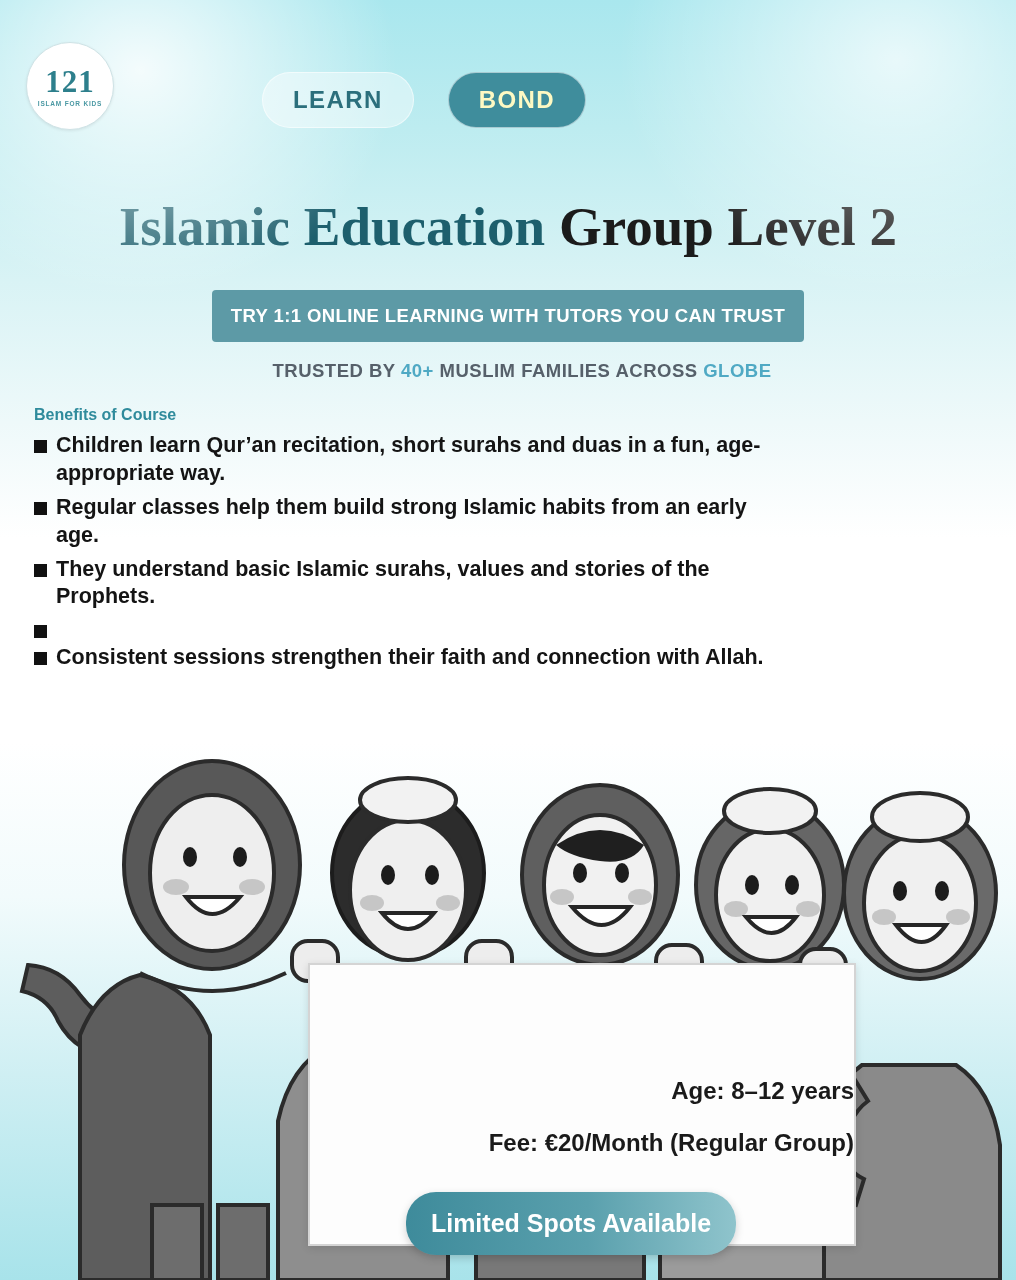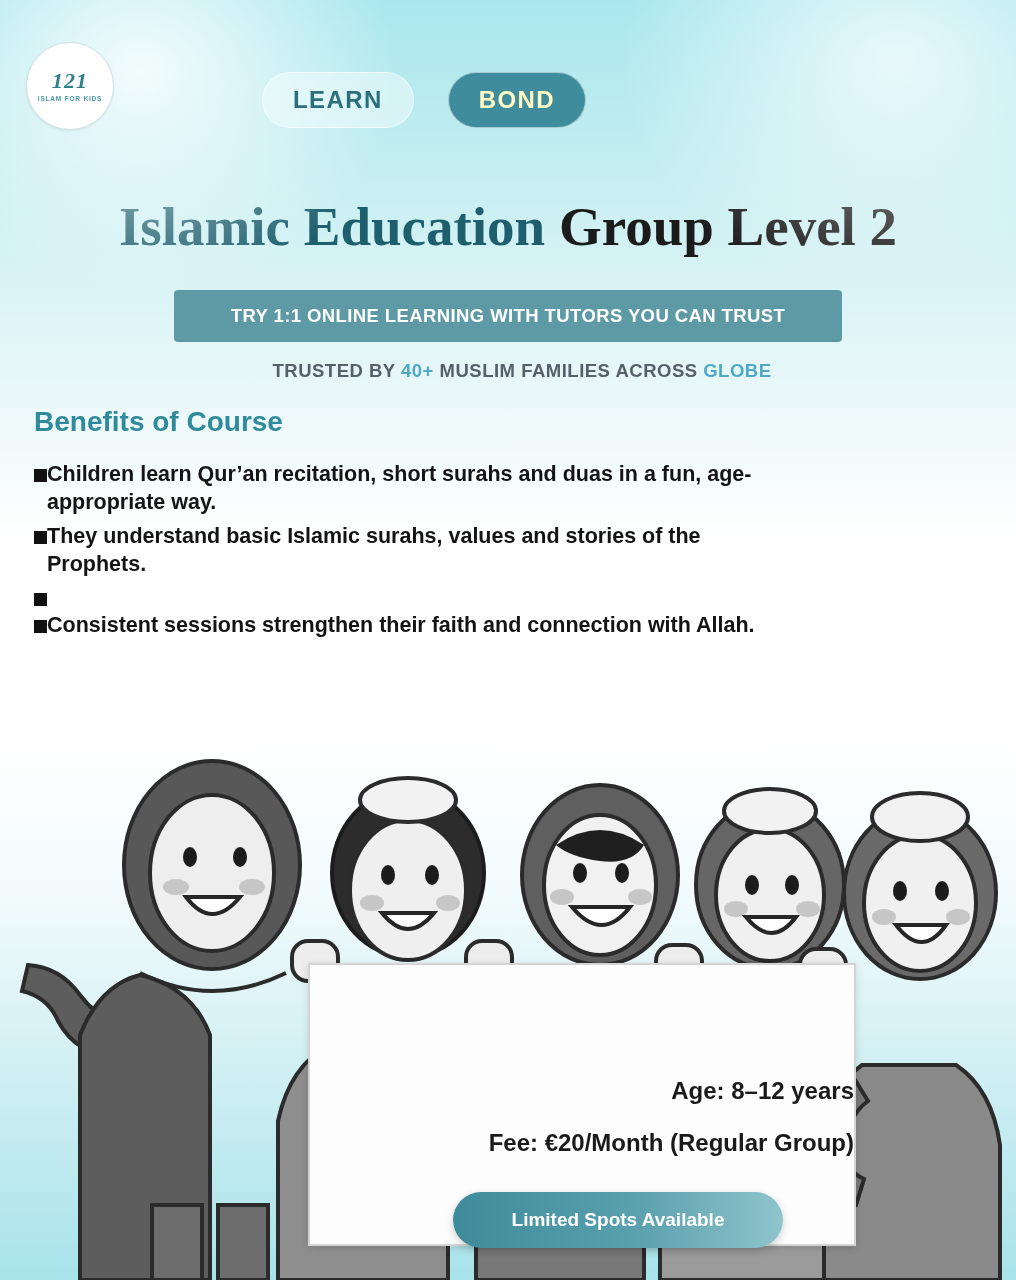--- a/index.html
+++ b/index.html
@@ -41,26 +41,25 @@
     width: 88px; height: 88px;
     border-radius: 50%;
     background: #ffffff;
     border: 1.5px solid #cfe3e6;
     display: flex; flex-direction: column;
     align-items: center; justify-content: center;
     box-shadow: 0 1px 3px rgba(0,0,0,0.08);
   }
   .logo-num {
     font-family: "Liberation Serif", serif;
-    font-size: 22px;
+    font-size: 31px;
     font-weight: 700;
     color: #2d7f8c;
     letter-spacing: 1px;
     line-height: 1;
-    font-style: italic;
   }
   .logo-sub {
     font-size: 6.5px;
     letter-spacing: 0.8px;
     color: #4a98a3;
     margin-top: 3px;
     font-weight: 700;
   }
   .pills {
     position: absolute;
@@ -91,21 +90,21 @@
     font-family: "Liberation Serif", serif;
     font-size: 55px;
     line-height: 1.05;
     white-space: nowrap;
   }
   .title .part1 { color: #1d5f6d; font-weight: 700; }
   .title .part2 { color: #1b1b1b; font-weight: 700; }
 
   .subbar {
     margin: 34px auto 0 auto;
-    width: 668px;
+    width: 592px;
     background: #5d9aa6;
     color: #ffffff;
     text-align: center;
     font-size: 18.5px;
     font-weight: 700;
     letter-spacing: 0.4px;
     padding: 15px 10px;
     border-radius: 4px;
   }
   .trusted {
@@ -119,31 +118,32 @@
   }
   .trusted .hl { color: #4fa9c4; }
 
   
   .benefits {
     margin: 24px 0 0 34px;
     width: 760px;
   }
   .benefits h2 {
     color: #2f8b9c;
-    font-size: 28px;
-    font-weight: 700;
-    margin-bottom: 23px;
+    font-size: 16px;
+    font-weight: 700;
+    margin-bottom: 8px;
   }
   .b-item {
     font-size: 21.5px;
     line-height: 1.3;
     color: #141414;
     font-weight: 700;
     margin-bottom: 6px;
     display: flex;
+    gap: 9px;
   }
   .b-sq {
     flex: 0 0 auto;
     width: 13px; height: 13px;
     background: #111;
     margin-top: 8px;
   }
 
   
   .scene {
@@ -171,28 +171,28 @@
     font-weight: 600;
   }
   .banner .fee {
     margin-top: 24px;
     font-size: 24px;
     color: #1a1a1a;
     font-weight: 600;
   }
   .cta {
     position: absolute;
-    left: 453px; top: 1192px;
+    left: 406px; top: 1192px;
     width: 330px;
     padding: 17px 0;
     text-align: center;
     border-radius: 30px;
     background: linear-gradient(90deg, #3e8b9b 0%, #5aa0ad 55%, #8fc4cc 100%);
     color: #ffffff;
-    font-size: 19px;
+    font-size: 25px;
     font-weight: 600;
     box-shadow: 0 3px 8px rgba(0,0,0,0.18);
   }
 </style>
 </head>
 <body>
 
 <div class="poster">
   <div class="glow-l"></div>
   <div class="glow-r"></div>
@@ -216,20 +216,24 @@
 
   <div class="trusted">
     <span>TRUSTED BY </span><span class="hl">40+</span><span> MUSLIM FAMILIES ACROSS </span><span class="hl">GLOBE</span>
   </div>
 
   <div class="benefits">
     <h2>Benefits of Course</h2>
     <div class="b-item">
       <span class="b-sq"></span>
       <span>Children learn Qur’an recitation, short surahs and duas in a fun, age-appropriate way.</span>
+    </div>
+    <div class="b-item">
+      <span class="b-sq"></span>
+      <span>Regular classes help them build strong Islamic habits from an early age.</span>
     </div>
     <div class="b-item">
       <span class="b-sq"></span>
       <span>They understand basic Islamic surahs, values and stories of the Prophets.</span>
     </div>
     <div class="b-item">
       <span class="b-sq"></span>
     </div>
     <div class="b-item">
       <span class="b-sq"></span>

